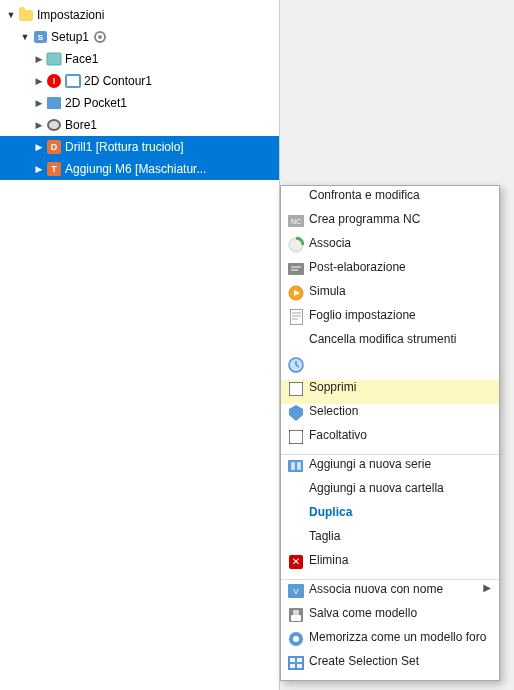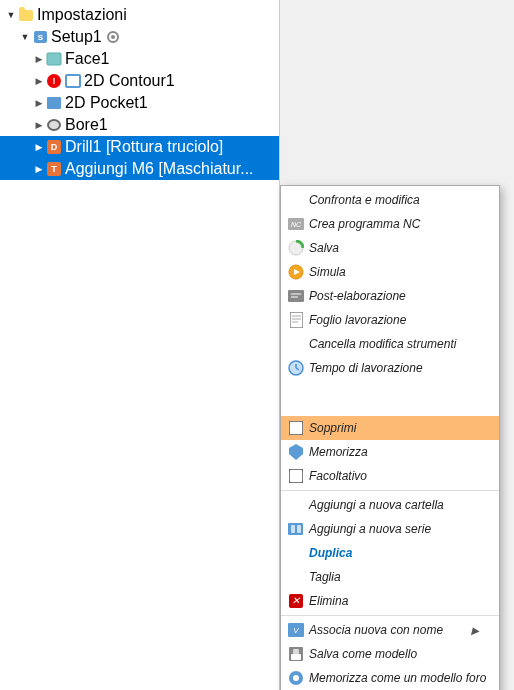--- a/index.html
+++ b/index.html
@@ -55,21 +55,21 @@
       height: 16px;
       margin-right: 3px;
       flex-shrink: 0;
       display: inline-flex;
       align-items: center;
       justify-content: center;
       font-size: 10px;
     }
 
     .tree-label {
-      font-size: 16px;
+      font-size: 12px;
       overflow: hidden;
       text-overflow: ellipsis;
     }
 
     
     .icon-folder {
       width: 14px; height: 11px;
       background: #ffd966;
       border-radius: 0 2px 2px 2px;
       position: relative;
@@ -124,30 +124,28 @@
       width: 220px;
       background: #ffffff;
       border: 1px solid #aaa;
       box-shadow: 3px 3px 8px rgba(0,0,0,0.25);
       z-index: 100;
       padding: 2px 0;
     }
 
     .menu-item {
       display: flex;
-      align-items: center;
       height: 24px;
-      padding: 0 20px 0 6px;
+      padding: 0 8px 0 6px;
       cursor: pointer;
       white-space: nowrap;
       font-size: 12px;
       color: #222;
-      font-style: italic;
-    }
-    .menu-item.highlighted { background: #fdba74; margin-top: 36px; }
+    }
+    .menu-item.highlighted { background: #fef9c3; }
     .menu-item .menu-icon {
       width: 18px;
       height: 18px;
       margin-right: 4px;
       flex-shrink: 0;
       display: flex;
       align-items: center;
       justify-content: center;
       font-size: 11px;
     }
@@ -274,115 +272,114 @@
     <span>Crea programma NC</span>
   </div>
 
   <div class="menu-item">
     <span class="menu-icon">
       <svg width="16" height="16" viewBox="0 0 16 16">
         <circle cx="8" cy="8" r="7" fill="#eee" stroke="#ccc" stroke-width="1"></circle>
         <path d="M8,1 A7,7 0 0,1 15,8" fill="none" stroke="#4caf50" stroke-width="3"></path>
       </svg>
     </span>
-    <span>Salva</span>
-  </div>
-
-  <div class="menu-item">
-    <span class="menu-icon">
-      <svg width="16" height="16">
-          <circle cx="8" cy="8" r="7" fill="#f5a623" stroke="#e09010" stroke-width="1"></circle>
-          <polygon points="6,5 12,8 6,11" fill="white"></polygon>
-        </svg>
-    </span>
-    <span>Simula</span>
+    <span>Associa</span>
   </div>
 
   <div class="menu-item">
     <span class="menu-icon">
       <svg width="16" height="14">
           <rect x="0" y="1" width="16" height="12" rx="1" fill="#888"></rect>
           <line x1="3" y1="5" x2="13" y2="5" stroke="white" stroke-width="1"></line>
           <line x1="3" y1="8" x2="10" y2="8" stroke="white" stroke-width="1"></line>
         </svg>
     </span>
     <span>Post-elaborazione</span>
+  </div>
+
+  <div class="menu-item">
+    <span class="menu-icon">
+      <svg width="16" height="16">
+          <circle cx="8" cy="8" r="7" fill="#f5a623" stroke="#e09010" stroke-width="1"></circle>
+          <polygon points="6,5 12,8 6,11" fill="white"></polygon>
+        </svg>
+    </span>
+    <span>Simula</span>
   </div>
 
   <div class="menu-item">
     <span class="menu-icon">
       <svg width="13" height="16">
           <rect x="0" y="0" width="13" height="16" rx="1" fill="white" stroke="#888" stroke-width="1.5"></rect>
           <line x1="2" y1="4" x2="11" y2="4" stroke="#aaa" stroke-width="1"></line>
           <line x1="2" y1="7" x2="11" y2="7" stroke="#aaa" stroke-width="1"></line>
           <line x1="2" y1="10" x2="8" y2="10" stroke="#aaa" stroke-width="1"></line>
         </svg>
     </span>
-    <span>Foglio lavorazione</span>
+    <span>Foglio impostazione</span>
   </div>
 
   <div class="menu-item">
     <span class="menu-icon"></span>
     <span>Cancella modifica strumenti</span>
   </div>
 
   <div class="menu-item">
     <span class="menu-icon">
       <svg width="16" height="16">
           <circle cx="8" cy="8" r="7" fill="#c8e0f8" stroke="#4a90d9" stroke-width="1.5"></circle>
           <line x1="8" y1="4" x2="8" y2="8" stroke="#4a90d9" stroke-width="1.5"></line>
           <line x1="8" y1="8" x2="11" y2="10" stroke="#4a90d9" stroke-width="1.5"></line>
         </svg>
     </span>
-    <span>Tempo di lavorazione</span>
   </div>
 
   <div class="menu-item highlighted">
     <span class="menu-icon">
       <svg width="14" height="14">
           <rect x="0" y="0" width="14" height="14" rx="1" fill="white" stroke="#555" stroke-width="1.5"></rect>
         </svg>
     </span>
     <span>Sopprimi</span>
   </div>
 
   <div class="menu-item">
     <span class="menu-icon">
       <svg width="14" height="16">
           <path d="M7,0 L14,4 L14,10 L7,16 L0,10 L0,4 Z" fill="#5b9bd5"></path>
         </svg>
     </span>
-    <span>Memorizza</span>
+    <span>Selection</span>
   </div>
 
   <div class="menu-item">
     <span class="menu-icon">
       <svg width="14" height="14">
           <rect x="0" y="0" width="14" height="14" rx="2" fill="white" stroke="#555" stroke-width="1.5"></rect>
         </svg>
     </span>
     <span>Facoltativo</span>
   </div>
 
   <div class="menu-separator"></div>
-
-  <div class="menu-item">
-    <span class="menu-icon"></span>
-    <span>Aggiungi a nuova cartella</span>
-  </div>
 
   <div class="menu-item">
     <span class="menu-icon">
       <svg width="16" height="14">
           <rect x="0" y="1" width="15" height="12" rx="1" fill="#5b9bd5"></rect>
           <rect x="3" y="3" width="4" height="8" fill="white" rx="1" opacity="0.7"></rect>
           <rect x="9" y="3" width="4" height="8" fill="white" rx="1" opacity="0.7"></rect>
         </svg>
     </span>
     <span>Aggiungi a nuova serie</span>
+  </div>
+
+  <div class="menu-item">
+    <span class="menu-icon"></span>
+    <span>Aggiungi a nuova cartella</span>
   </div>
 
   <div class="menu-item">
     <span class="menu-icon"></span>
     <span style="color:#0070c0;font-weight:bold;">Duplica</span>
   </div>
 
   <div class="menu-item">
     <span class="menu-icon"></span>
     <span>Taglia</span>

